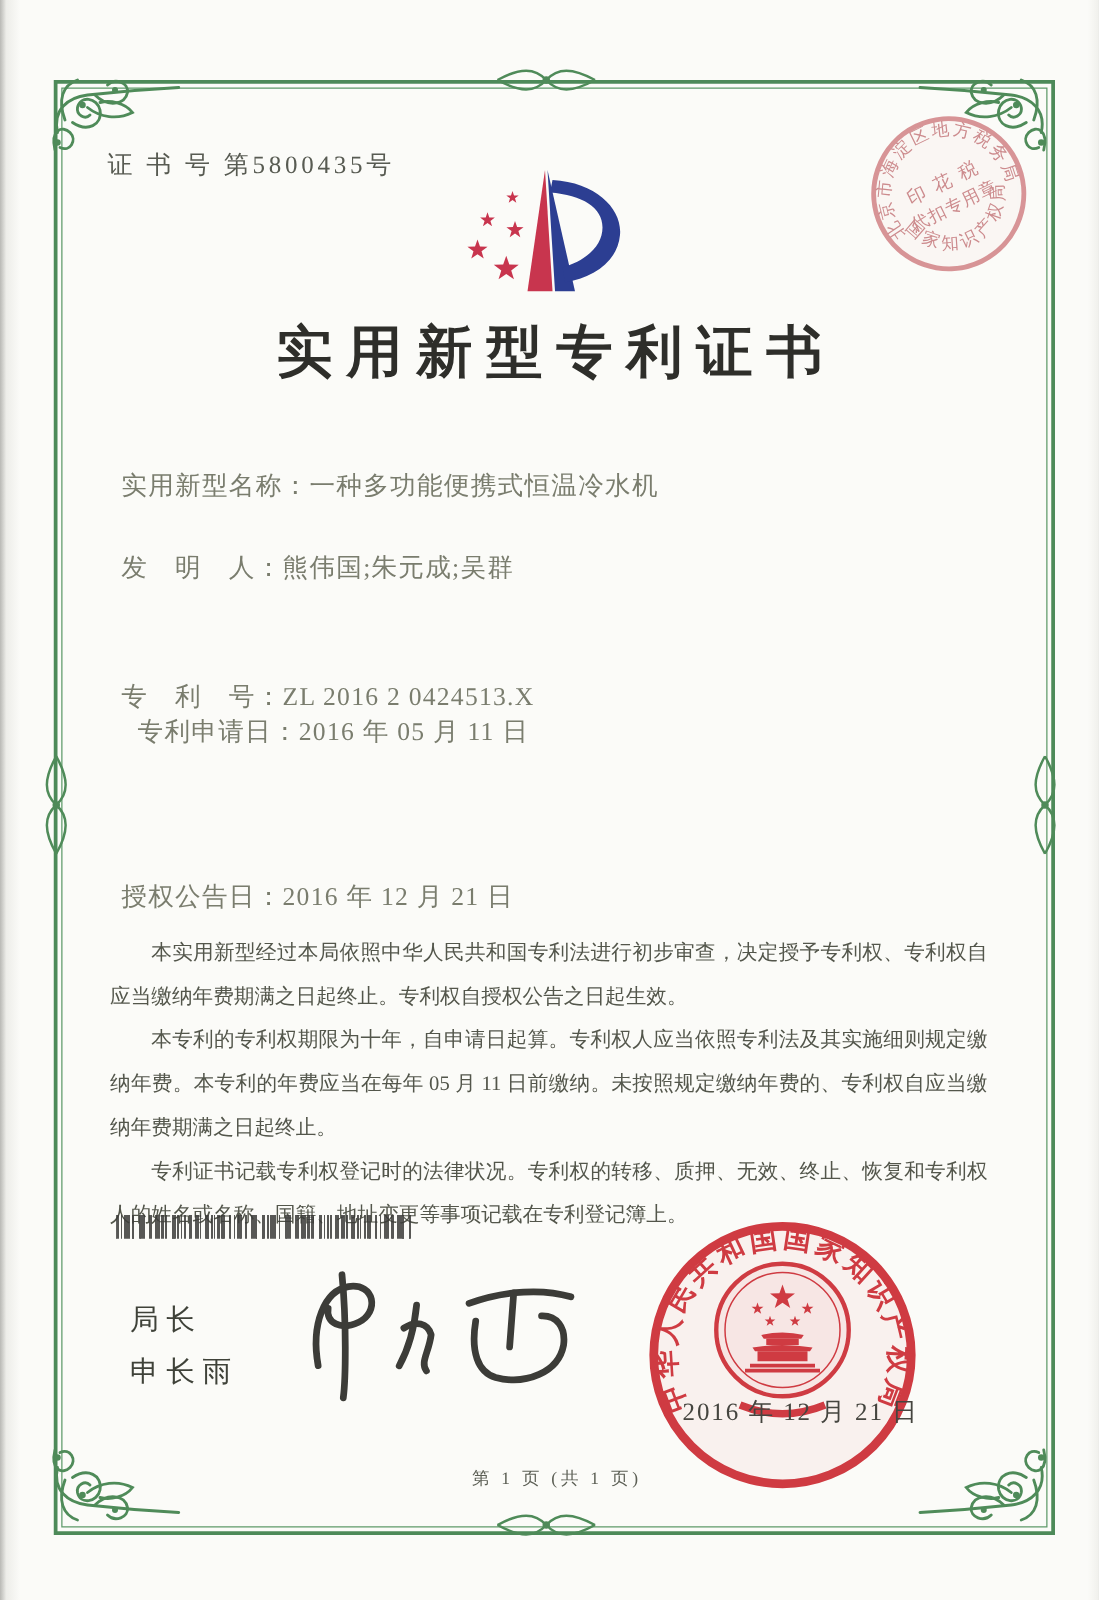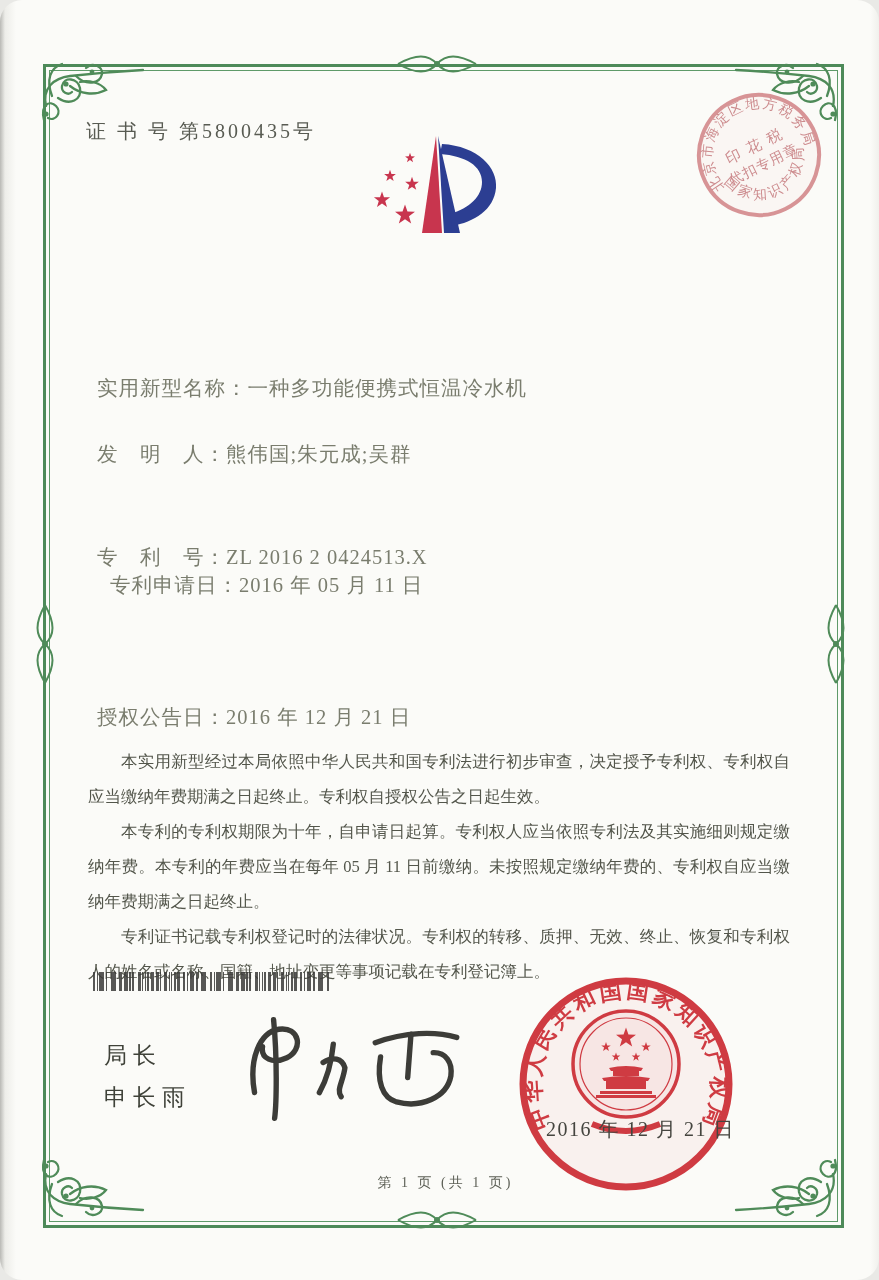--- a/index.html
+++ b/index.html
@@ -1,20 +1,19 @@
 <!DOCTYPE html>
 <html><head>
 <meta charset="utf-8">
 <style>
   html,body{margin:0;padding:0;background:#e9e9e6;}
   .page{
     position:relative;width:879px;height:1280px;overflow:hidden;
     background:linear-gradient(90deg,#b9b9b5 0,#ededE9 5px,#fbfbf8 16px,#fbfbf8 99%,#f0f0ec 100%);
     font-family:"Liberation Serif","DejaVu Serif",serif;
-    border-radius:22px;
   }
   
   .frame{position:absolute;left:43px;top:64px;width:795px;height:1158px;border:3px solid #4d8a59;}
   .frame-inner{position:absolute;inset:3px;border:1px solid #5e9a69;}
   .corner{position:absolute;width:115px;height:115px;}
   .corner.bl{left:36px;top:1108px;}
   .corner.tl{left:36px;top:57px;transform:scaleY(-1);}
   .corner.tr{left:728px;top:57px;transform:scale(-1,-1);}
   .corner.br{left:728px;top:1108px;transform:scaleX(-1);}
   .midknot{position:absolute;width:90px;height:28px;}
@@ -113,20 +112,21 @@
     <path d="M70,10 C106,12 126,34 124,54 C122,76 102,88 80,92 L78,80 C98,74 110,62 110,48 C110,32 94,22 68,20 Z" fill="#2c3e92"></path>
     <g fill="#c8354e">
       <use href="#star" transform="translate(38,24) scale(0.52)"></use>
       <use href="#star" transform="translate(18,42) scale(0.62)"></use>
       <use href="#star" transform="translate(40,50) scale(0.72)"></use>
       <use href="#star" transform="translate(10,66) scale(0.85)"></use>
       <use href="#star" transform="translate(33,81) scale(1.05)"></use>
     </g>
   </svg>
 
+  <div class="title">实用新型专利证书</div>
 
   <div class="field f0"><span>实用新型名称：</span><span>一种多功能便携式恒温冷水机</span></div>
   <div class="field f1"><span>发　明　人：</span><span>熊伟国;朱元成;吴群</span></div>
   <div class="field f2"><span>专　利　号：</span><span>ZL 2016 2 0424513.X</span></div>
   <div class="field f3"><span>专利申请日：</span><span>2016 年 05 月 11 日</span></div>
   <div class="field f5"><span>授权公告日：</span><span>2016 年 12 月 21 日</span></div>
 
   <div class="body-text">
     <p>本实用新型经过本局依照中华人民共和国专利法进行初步审查，决定授予专利权、专利权自应当缴纳年费期满之日起终止。专利权自授权公告之日起生效。</p>
     <p>本专利的专利权期限为十年，自申请日起算。专利权人应当依照专利法及其实施细则规定缴纳年费。本专利的年费应当在每年 05 月 11 日前缴纳。未按照规定缴纳年费的、专利权自应当缴纳年费期满之日起终止。</p>

